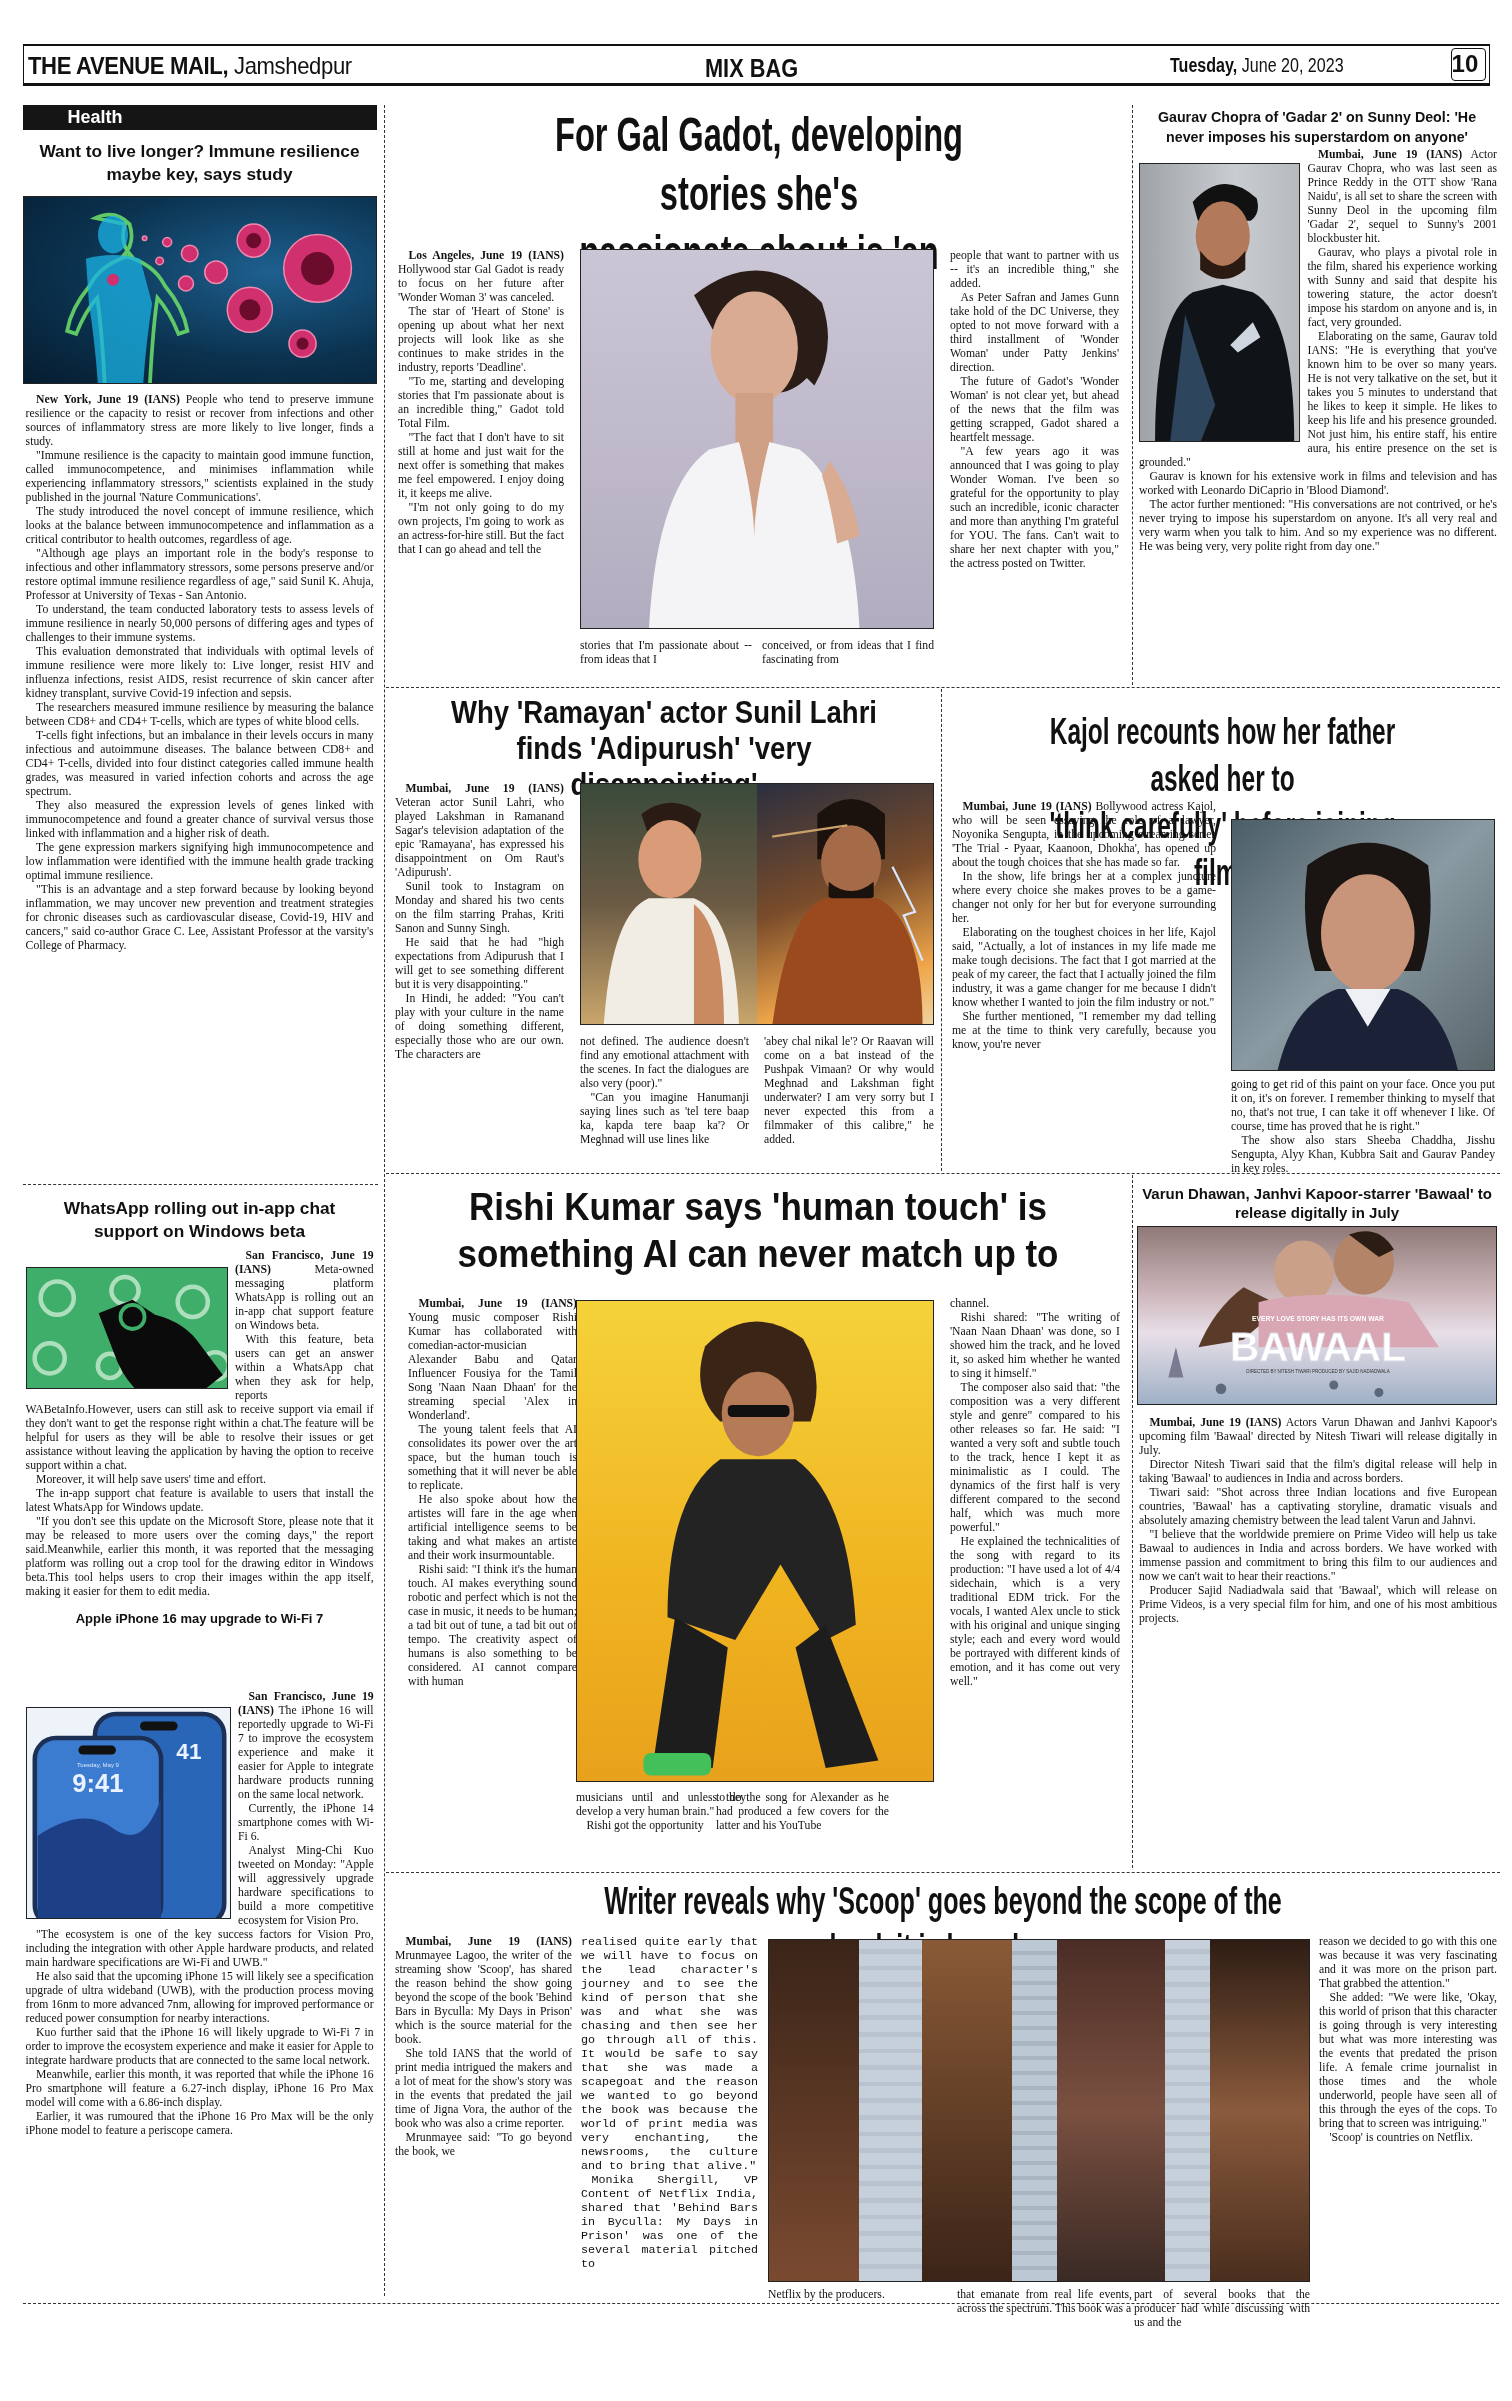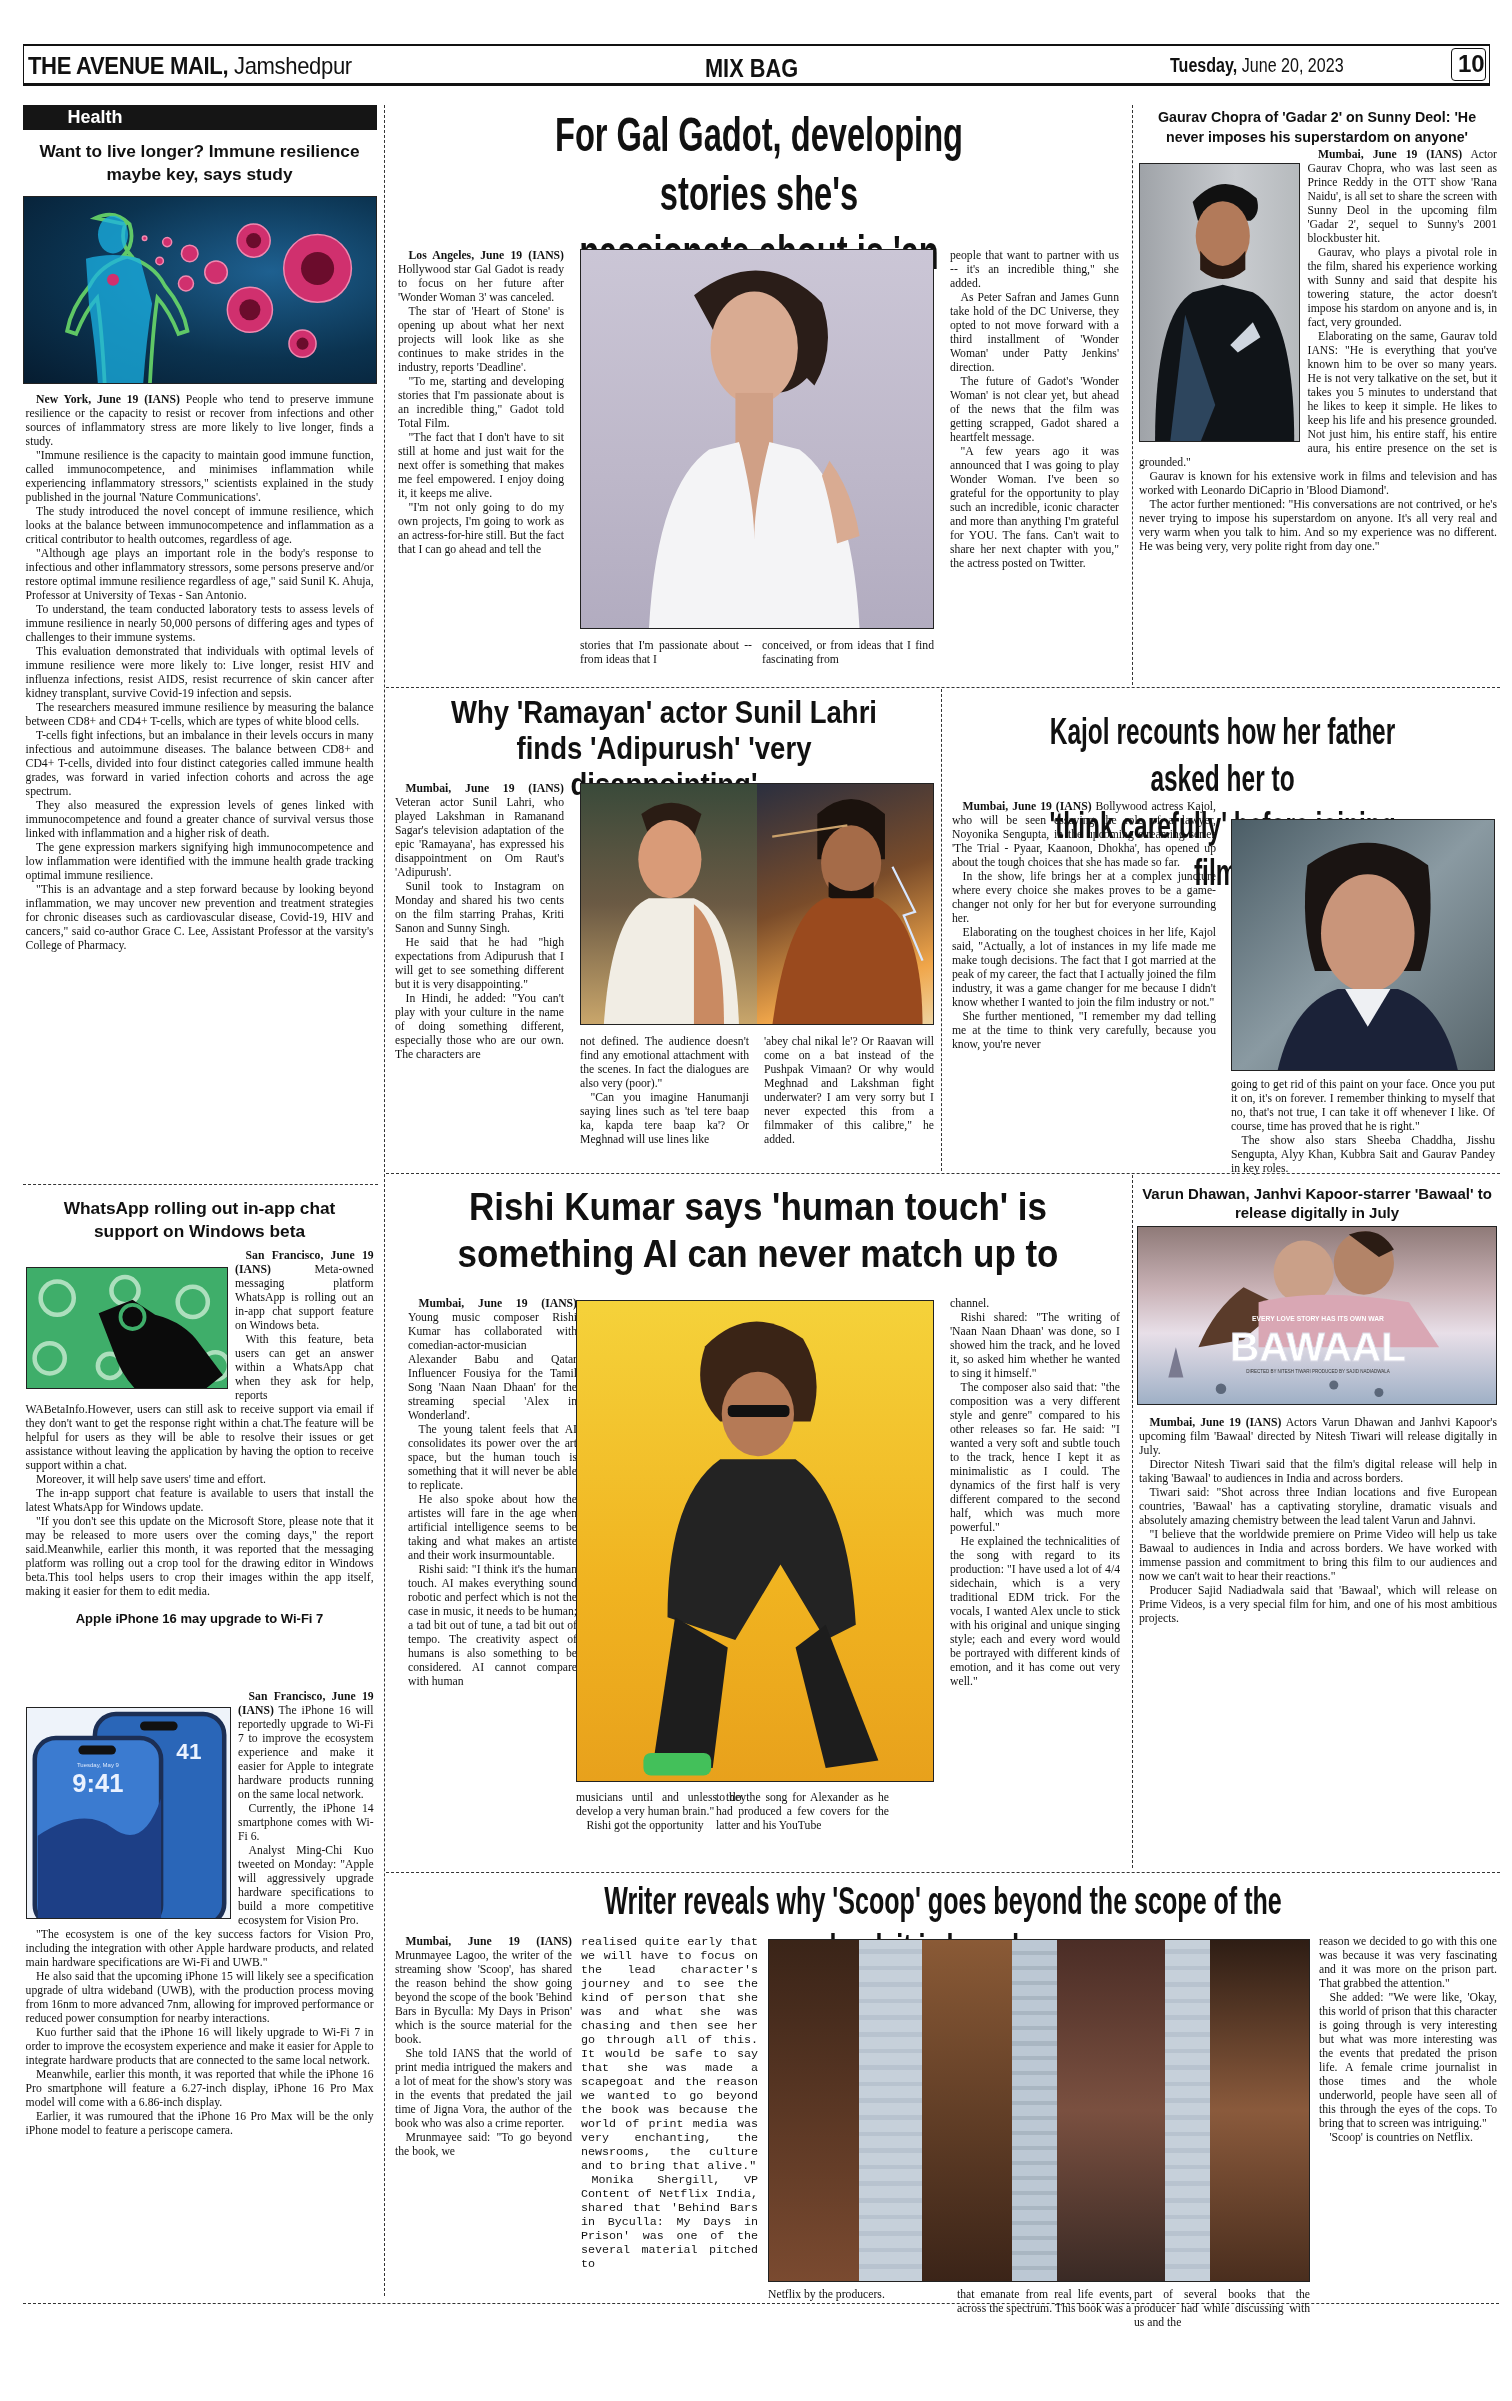--- a/index.html
+++ b/index.html
@@ -9,21 +9,21 @@
   .masthead {
     position: absolute; left: 22.6px; top: 44px; width: 1491px; max-width: 1467px; height: 42px;
     border-top: 2.3px solid #111; border-bottom: 3px solid #111; border-left: 1.5px solid #111; border-right: 1.5px solid #111;
     font-family: "Liberation Sans", sans-serif;
   }
   .masthead .paper { position: absolute; left: 4.5px; top: 6px; font-size: 24px; font-weight: bold; letter-spacing: -0.4px; transform: scaleX(0.92); transform-origin: left; }
   .masthead .paper span.city { font-weight: normal; }
   .masthead .section { position: absolute; left: 681px; top: 7.5px; font-size: 25.6px; font-weight: bold; transform: scaleX(0.85); transform-origin: left; }
   .masthead .date { position: absolute; left: 1146px; top: 7.5px; font-size: 19.6px; transform: scaleX(0.82); transform-origin: left; }
   .masthead .date b { font-weight: bold; }
-  .masthead .page { position: absolute; right: 3px; top: 2.3px; width: 35px; height: 33px; border: 1.5px solid #111; border-radius: 4px; font-size: 24px; font-weight: bold; text-align: right; line-height: 30px; }
+  .masthead .page { position: absolute; right: 3px; top: 2.3px; width: 35px; height: 33px; border: 1.5px solid #111; border-radius: 4px; font-size: 24px; font-weight: bold; text-align: left; line-height: 30px; }
 
   .col { position: absolute; }
   .vdash { position: absolute; width: 0; border-left: 1.5px dashed #333; }
   .hdash { position: absolute; height: 0; border-top: 1.5px dashed #333; }
 
   .body-text { font-size: 11.7px; line-height: 14px; text-align: justify; }
   .body-text p { text-indent: 10.5px; }
   .body-text b { font-weight: bold; }
 
   .hl-condensed { font-family: "Liberation Sans", sans-serif; font-weight: bold; text-align: center; color: #111; transform-origin: center top; }
@@ -89,21 +89,21 @@
   </svg>
 </div>
 <div class="col body-text" style="left:25.6px; top:393px; width:348px;">
   <p><b>New York, June 19 (IANS)</b><span> People who tend to preserve immune resilience or the capacity to resist or recover from infections and other sources of inflammatory stress are more likely to live longer, finds a study.</span></p>
   <p>"Immune resilience is the capacity to maintain good immune function, called immunocompetence, and minimises inflammation while experiencing inflammatory stressors," scientists explained in the study published in the journal 'Nature Communications'.</p>
   <p>The study introduced the novel concept of immune resilience, which looks at the balance between immunocompetence and inflammation as a critical contributor to health outcomes, regardless of age.</p>
   <p>"Although age plays an important role in the body's response to infectious and other inflammatory stressors, some persons preserve and/or restore optimal immune resilience regardless of age," said Sunil K. Ahuja, Professor at University of Texas - San Antonio.</p>
   <p>To understand, the team conducted laboratory tests to assess levels of immune resilience in nearly 50,000 persons of differing ages and types of challenges to their immune systems.</p>
   <p>This evaluation demonstrated that individuals with optimal levels of immune resilience were more likely to: Live longer, resist HIV and influenza infections, resist AIDS, resist recurrence of skin cancer after kidney transplant, survive Covid-19 infection and sepsis.</p>
   <p>The researchers measured immune resilience by measuring the balance between CD8+ and CD4+ T-cells, which are types of white blood cells.</p>
-  <p>T-cells fight infections, but an imbalance in their levels occurs in many infectious and autoimmune diseases. The balance between CD8+ and CD4+ T-cells, divided into four distinct categories called immune health grades, was forward in varied infection cohorts and across the age spectrum.</p>
+  <p>T-cells fight infections, but an imbalance in their levels occurs in many infectious and autoimmune diseases. The balance between CD8+ and CD4+ T-cells, divided into four distinct categories called immune health grades, was measured in varied infection cohorts and across the age spectrum.</p>
   <p>They also measured the expression levels of genes linked with immunocompetence and found a greater chance of survival versus those linked with inflammation and a higher risk of death.</p>
   <p>The gene expression markers signifying high immunocompetence and low inflammation were identified with the immune health grade tracking optimal immune resilience.</p>
   <p>"This is an advantage and a step forward because by looking beyond inflammation, we may uncover new prevention and treatment strategies for chronic diseases such as cardiovascular disease, Covid-19, HIV and cancers," said co-author Grace C. Lee, Assistant Professor at the varsity's College of Pharmacy.</p>
 </div>
 
 <div class="hl-condensed" style="position:absolute; left:30px; top:1197px; width:339px; font-size:17.3px; line-height:23px; font-weight:900;">WhatsApp rolling out in-app chat support on Windows beta</div>
 <div class="col body-text" style="left:25.6px; top:1249px; width:348px;">
   <div class="img" style="position:relative; float:left; width:202px; height:122px; margin:18px 7.5px 3px 0; background:#3fae6a;">
     <svg width="202" height="122" viewBox="0 0 268 162">
       <g fill="none" stroke="#c9ecd2" stroke-width="6" opacity="0.8">

